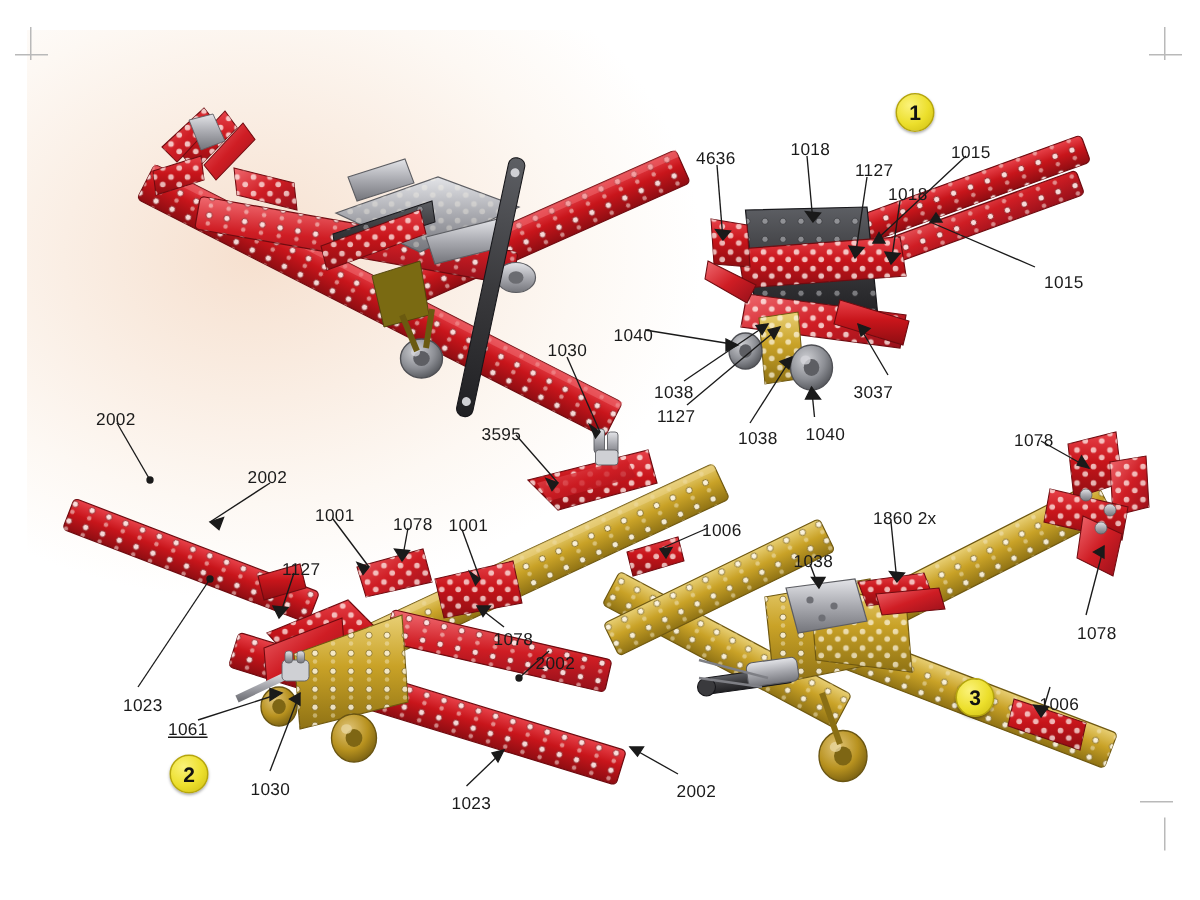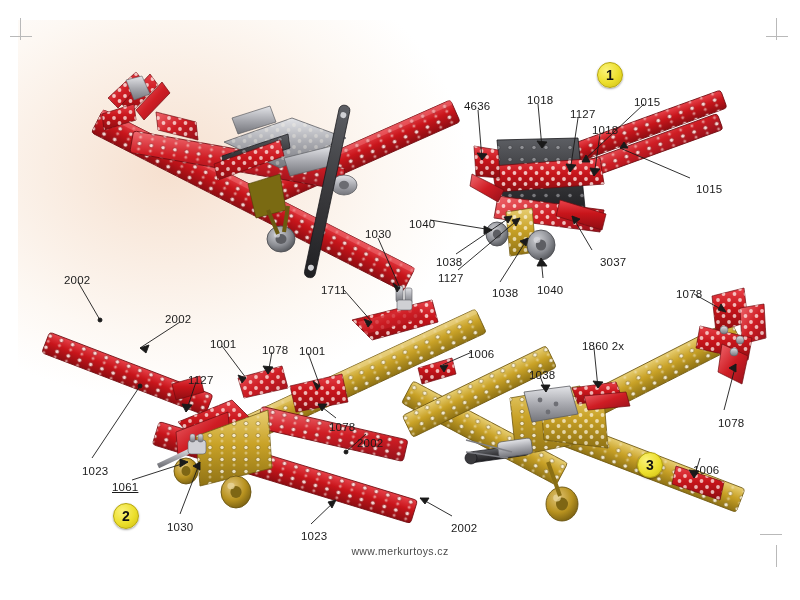--- a/index.html
+++ b/index.html
@@ -418,33 +418,33 @@
         <polygon points="736,364 729,368 736,372" fill="#1a1a1a"></polygon>
       <path d="M700 458 L694 478"></path>
         <polygon points="694,478 689,470 699,471" fill="#1a1a1a"></polygon>
     </g>
   </svg>
 
   <div id="labels">
       <div class="lbl" style="left: 64px; top: 274px;">2002</div>
       <div class="lbl" style="left: 165px; top: 313px;">2002</div>
       <div class="lbl" style="left: 365px; top: 228px;">1030</div>
-      <div class="lbl" style="left: 321px; top: 284px;">1711</div>
+      <div class="lbl" style="left: 321px; top: 284px;">3595</div>
       <div class="lbl" style="left: 464px; top: 100px;">4636</div>
       <div class="lbl" style="left: 527px; top: 94px;">1018</div>
       <div class="lbl" style="left: 570px; top: 108px;">1127</div>
       <div class="lbl" style="left: 592px; top: 124px;">1018</div>
       <div class="lbl" style="left: 634px; top: 96px;">1015</div>
       <div class="lbl" style="left: 696px; top: 183px;">1015</div>
       <div class="lbl" style="left: 409px; top: 218px;">1040</div>
       <div class="lbl" style="left: 436px; top: 256px;">1038</div>
       <div class="lbl" style="left: 438px; top: 272px;">1127</div>
       <div class="lbl" style="left: 492px; top: 287px;">1038</div>
       <div class="lbl" style="left: 537px; top: 284px;">1040</div>
-      <div class="lbl" style="left: 600px; top: 256px;">3037</div>
+      <div class="lbl" style="left: 569px; top: 256px;">3037</div>
       <div class="lbl" style="left: 210px; top: 338px;">1001</div>
       <div class="lbl" style="left: 262px; top: 344px;">1078</div>
       <div class="lbl" style="left: 299px; top: 345px;">1001</div>
       <div class="lbl" style="left: 188px; top: 374px;">1127</div>
       <div class="lbl" style="left: 329px; top: 421px;">1078</div>
       <div class="lbl" style="left: 357px; top: 437px;">2002</div>
       <div class="lbl" style="left: 82px; top: 465px;">1023</div>
       <div class="lbl" style="left: 112px; top: 481px; text-decoration: underline;">1061</div>
       <div class="lbl" style="left: 167px; top: 521px;">1030</div>
       <div class="lbl" style="left: 301px; top: 530px;">1023</div>
@@ -465,14 +465,13 @@
 
   <div id="cropmarks">
       <div class="crop v" style="left: 20px; top: 18px;"></div>
       <div class="crop h" style="left: 10px; top: 36px;"></div>
       <div class="crop v" style="left: 776px; top: 18px;"></div>
       <div class="crop h" style="left: 766px; top: 36px;"></div>
       <div class="crop v" style="left: 776px; top: 545px;"></div>
       <div class="crop h" style="left: 760px; top: 534px;"></div>
     </div>
 
-  <div class="footer">www.merkurtoys.cz</div>
 </div>
 
 </body></html>

